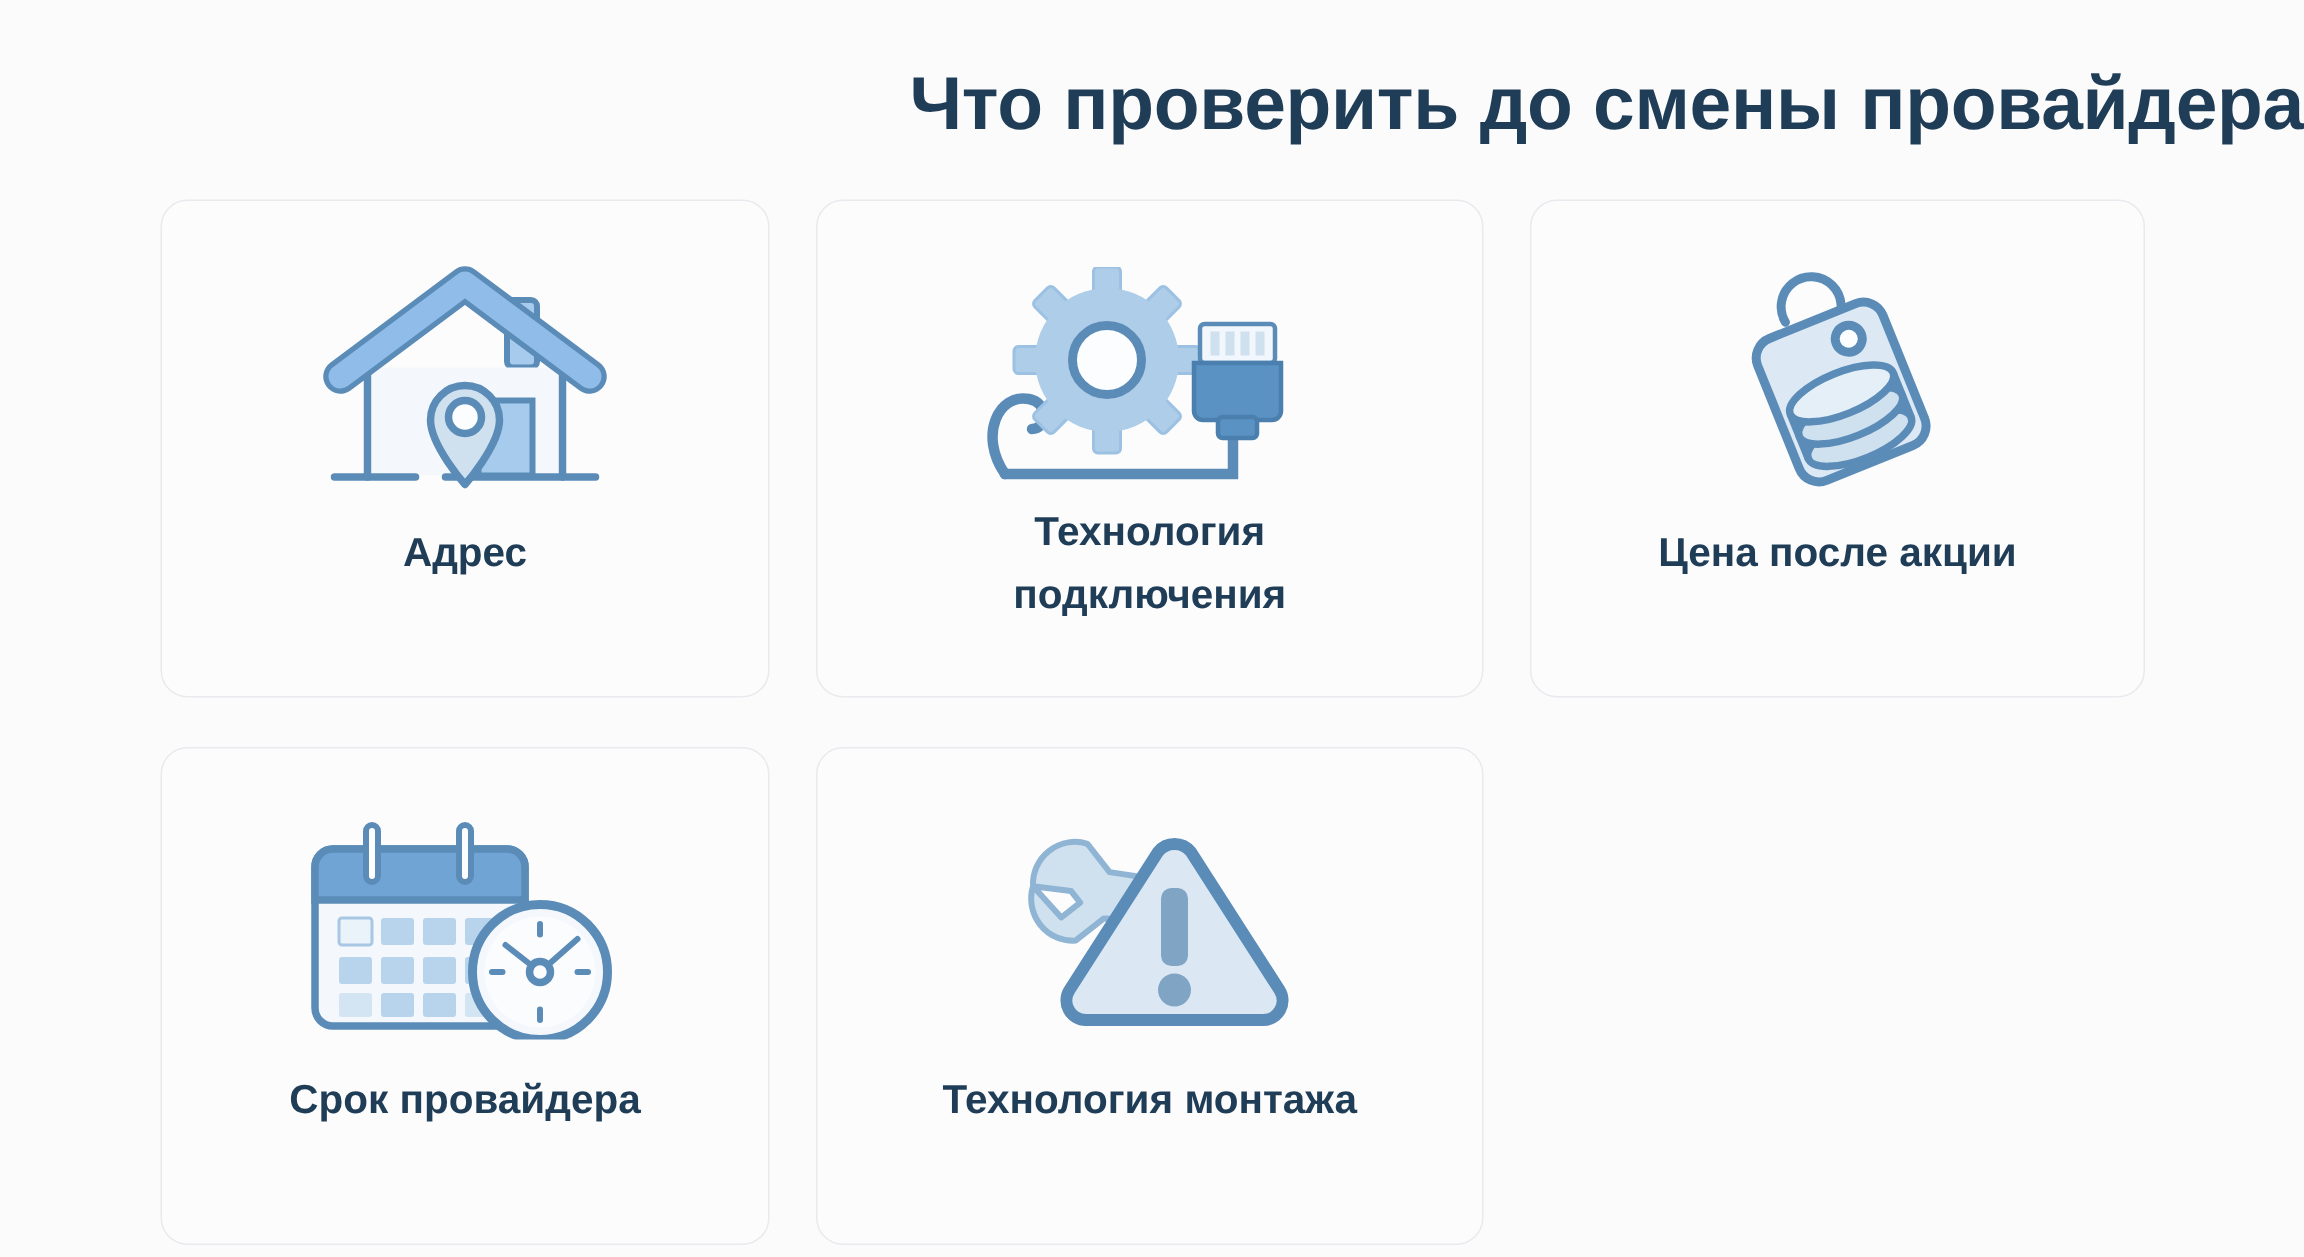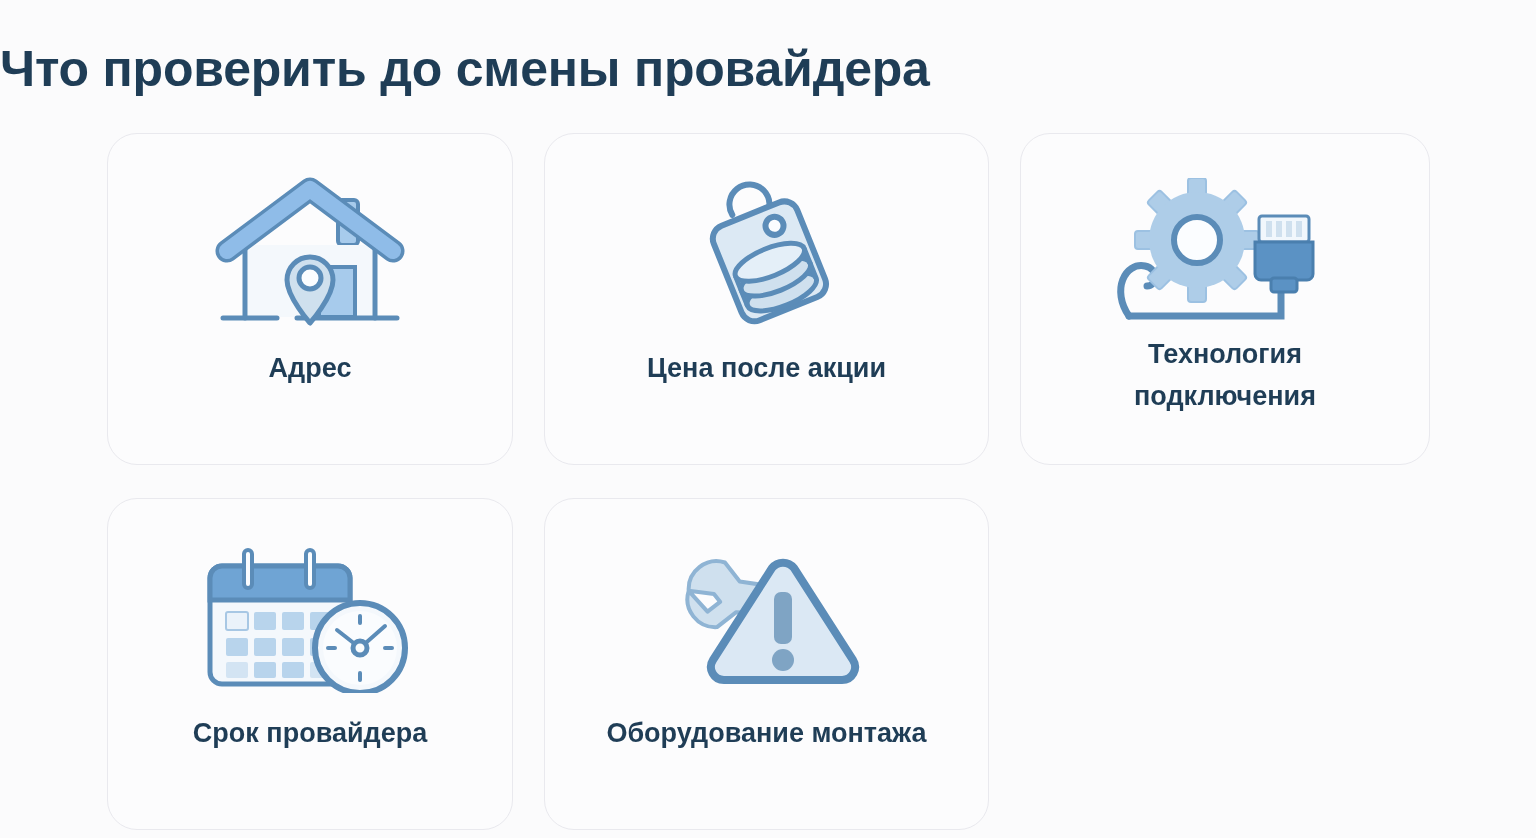--- a/index.html
+++ b/index.html
@@ -13,21 +13,21 @@
     font-family: "Liberation Sans", sans-serif;
     overflow: hidden;
     position: relative;
   }
 
   .page-title {
     position: absolute;
     left: 0;
     top: 6px;
     width: 1536px;
-    text-align: left;
+    text-align: right;
     font-size: 50px;
     font-weight: bold;
     color: #1f3d56;
     letter-spacing: -0.2px;
     white-space: nowrap;
   }
 
   .card-grid {
     position: absolute;
     left: 107px;
@@ -36,21 +36,21 @@
     display: grid;
     grid-template-columns: 406px 445px 410px;
     grid-template-rows: 332px 332px;
     column-gap: 31px;
     row-gap: 33px;
   }
 
   .card {
     background: #fcfcfd;
     border: 1px solid #e9e9ee;
-    border-radius: 30px;
+    border-radius: 18px;
     position: relative;
     box-sizing: border-box;
     overflow: hidden;
   }
 
   .card-icon {
     position: absolute;
     left: 0;
     top: 36px;
     width: 100%;
@@ -102,44 +102,20 @@
 
         <rect x="104" y="92" width="36" height="50" fill="#a7cbec" stroke="#5b8cb8" stroke-width="4"></rect>
 
         <path d="M8 143 L62 143 M82 143 L182 143" stroke="#5b8cb8" stroke-width="5" stroke-linecap="round"></path>
 
         <path d="M72 105 a23 23 0 1 1 46 0 c0 17 -23 43 -23 43 c0 0 -23 -26 -23 -43 z" fill="#cfe0ee" stroke="#5b8cb8" stroke-width="5" stroke-linejoin="round"></path>
         <circle cx="95" cy="103" r="11" fill="#fbfdff" stroke="#5b8cb8" stroke-width="5"></circle>
       </svg>
     </div>
     <div class="card-label">Адрес</div>
-  </div>
-
-  <div class="card">
-    <div class="card-icon">
-      <svg width="180" height="165" viewBox="0 0 180 165">
-        <g transform="rotate(-22 90 85)">
-
-          <path d="M74 32 a20 20 0 1 1 30 14" fill="none" stroke="#5b8cb8" stroke-width="6" stroke-linecap="round"></path>
-
-          <path d="M60 38 L122 38 a14 14 0 0 1 14 14 L136 126 a14 14 0 0 1 -14 14 L60 140 a14 14 0 0 1 -14 -14 L46 52 a14 14 0 0 1 14 -14 Z" fill="#dce9f4" stroke="#5b8cb8" stroke-width="6"></path>
-
-          <circle cx="109" cy="58" r="9" fill="#fbfdff" stroke="#5b8cb8" stroke-width="6"></circle>
-
-          <g transform="translate(91,100)">
-            <ellipse cx="0" cy="22" rx="37" ry="14" fill="#cfe0ee" stroke="#5b8cb8" stroke-width="5"></ellipse>
-            <path d="M-37 22 L-37 6 M37 22 L37 6" stroke="#5b8cb8" stroke-width="5"></path>
-            <ellipse cx="0" cy="6" rx="37" ry="14" fill="#cfe0ee" stroke="#5b8cb8" stroke-width="5"></ellipse>
-            <path d="M-37 6 L-37 -10 M37 6 L37 -10" stroke="#5b8cb8" stroke-width="5"></path>
-            <ellipse cx="0" cy="-10" rx="37" ry="14" fill="#e4eff8" stroke="#5b8cb8" stroke-width="5"></ellipse>
-          </g>
-        </g>
-      </svg>
-    </div>
-    <div class="card-label">Цена после акции</div>
   </div>
 
   <div class="card">
     <div class="card-icon">
       <svg width="225" height="155" viewBox="0 0 225 155">
 
         <path d="M16 138 C-2 112 12 84 32 88 C46 91 44 108 34 108" fill="none" stroke="#5b8cb8" stroke-width="7" stroke-linecap="round"></path>
         <path d="M16 138 L168 138 L168 108" fill="none" stroke="#5b8cb8" stroke-width="7" stroke-linecap="round"></path>
 
         <g transform="translate(84,62)">
@@ -165,20 +141,44 @@
           <rect x="183" y="43" width="6" height="16"></rect>
         </g>
         <path d="M142 64 L200 64 L200 96 a6 6 0 0 1 -6 6 L148 102 a6 6 0 0 1 -6 -6 Z" fill="#5b92c4" stroke="#4a7fae" stroke-width="3"></path>
         <rect x="158" y="100" width="26" height="14" rx="3" fill="#5b92c4" stroke="#4a7fae" stroke-width="3"></rect>
       </svg>
     </div>
     <div class="card-label two-line">Технология
 подключения</div>
   </div>
 
+  <div class="card">
+    <div class="card-icon">
+      <svg width="180" height="165" viewBox="0 0 180 165">
+        <g transform="rotate(-22 90 85)">
+
+          <path d="M74 32 a20 20 0 1 1 30 14" fill="none" stroke="#5b8cb8" stroke-width="6" stroke-linecap="round"></path>
+
+          <path d="M60 38 L122 38 a14 14 0 0 1 14 14 L136 126 a14 14 0 0 1 -14 14 L60 140 a14 14 0 0 1 -14 -14 L46 52 a14 14 0 0 1 14 -14 Z" fill="#dce9f4" stroke="#5b8cb8" stroke-width="6"></path>
+
+          <circle cx="109" cy="58" r="9" fill="#fbfdff" stroke="#5b8cb8" stroke-width="6"></circle>
+
+          <g transform="translate(91,100)">
+            <ellipse cx="0" cy="22" rx="37" ry="14" fill="#cfe0ee" stroke="#5b8cb8" stroke-width="5"></ellipse>
+            <path d="M-37 22 L-37 6 M37 22 L37 6" stroke="#5b8cb8" stroke-width="5"></path>
+            <ellipse cx="0" cy="6" rx="37" ry="14" fill="#cfe0ee" stroke="#5b8cb8" stroke-width="5"></ellipse>
+            <path d="M-37 6 L-37 -10 M37 6 L37 -10" stroke="#5b8cb8" stroke-width="5"></path>
+            <ellipse cx="0" cy="-10" rx="37" ry="14" fill="#e4eff8" stroke="#5b8cb8" stroke-width="5"></ellipse>
+          </g>
+        </g>
+      </svg>
+    </div>
+    <div class="card-label">Цена после акции</div>
+  </div>
+
 
   <div class="card">
     <div class="card-icon">
       <svg width="220" height="145" viewBox="0 0 220 145">
 
         <rect x="10" y="18" width="140" height="118" rx="12" fill="#f4f8fc" stroke="#5b8cb8" stroke-width="5"></rect>
 
         <path d="M10 30 a12 12 0 0 1 12 -12 L138 18 a12 12 0 0 1 12 12 L150 52 L10 52 Z" fill="#6fa4d4" stroke="#5b8cb8" stroke-width="5"></path>
 
         <rect x="44" y="2" width="8" height="38" rx="4" fill="#fbfdff" stroke="#5b8cb8" stroke-width="4"></rect>
@@ -222,16 +222,16 @@
         <g transform="rotate(-38 62 56)">
           <path d="M38 18 a28 28 0 0 0 0 46 L62 64 L100 96 a13 13 0 0 0 18 -18 L84 42 L84 18 a28 28 0 0 0 -46 0 L56 36 L56 46 L40 46 Z" fill="#cfe0ee" stroke="#8fb4d4" stroke-width="4" stroke-linejoin="round"></path>
         </g>
 
         <path d="M103 18 a14 14 0 0 1 22 0 L184 110 a13 13 0 0 1 -11 20 L55 130 a13 13 0 0 1 -11 -20 Z" fill="#dbe8f4" stroke="#5b8cb8" stroke-width="8" stroke-linejoin="round"></path>
 
         <rect x="105" y="42" width="18" height="52" rx="7" fill="#7fa4c4"></rect>
         <circle cx="114" cy="110" r="11" fill="#7fa4c4"></circle>
       </svg>
     </div>
-    <div class="card-label">Оборудование монтажа</div>
+    <div class="card-label">Технология монтажа</div>
   </div>
 
 </div>
 
 </body></html>

